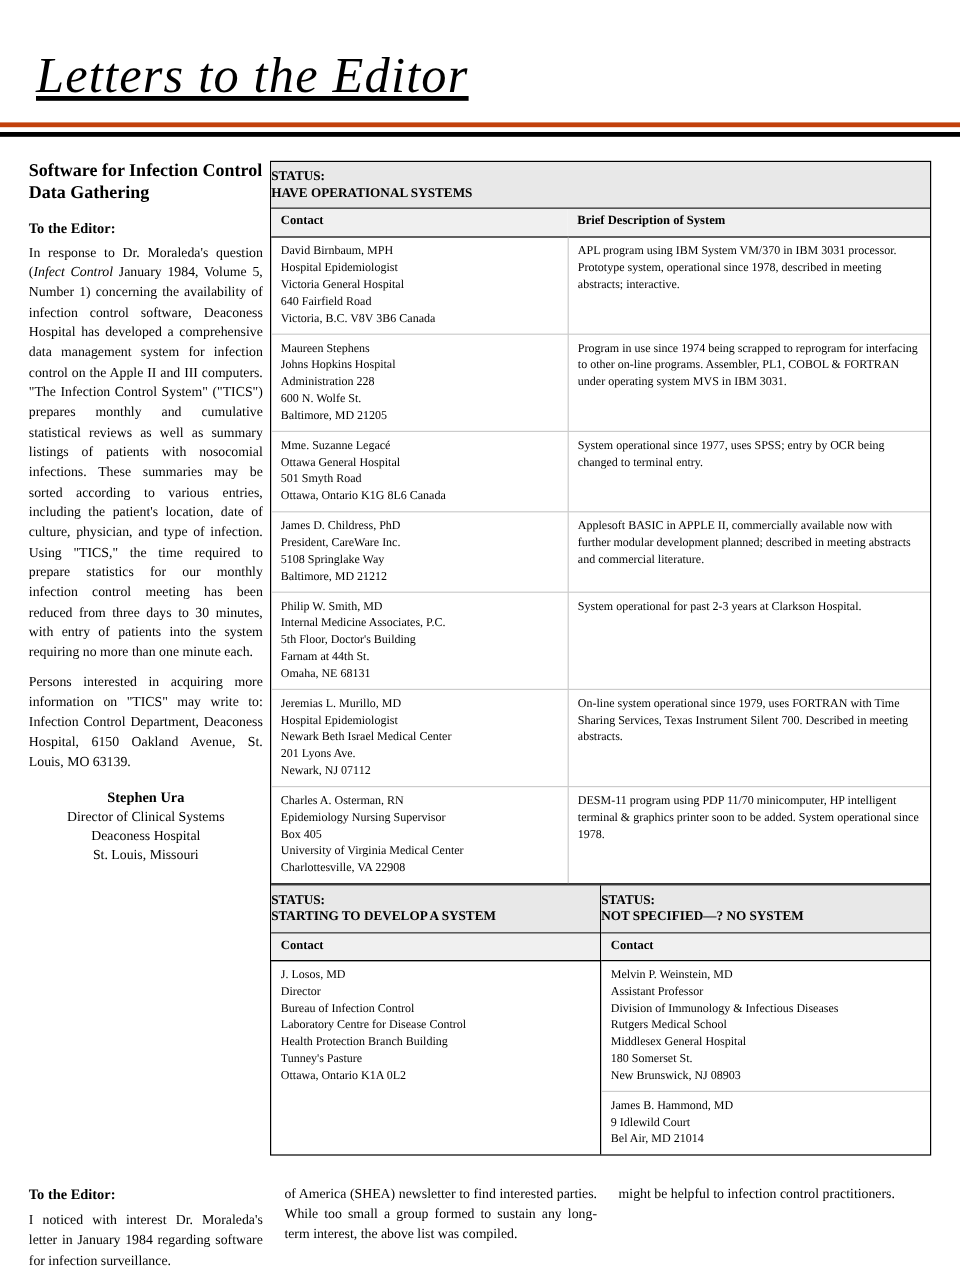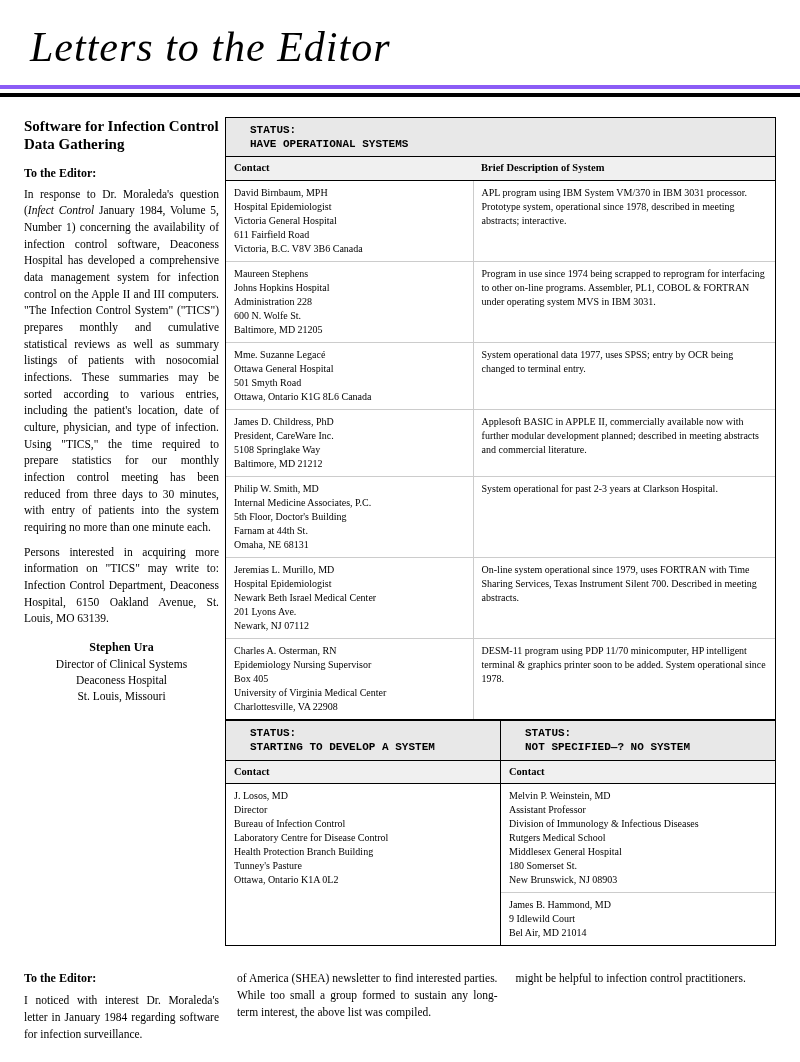--- a/index.html
+++ b/index.html
@@ -16,22 +16,23 @@
     .page-wrapper {
       width: 800px;
       min-height: 1062px;
       background: #fff;
       padding: 0;
       position: relative;
     }
 
     
     .header {
-      padding: 18px 30px 8px 30px;
-      border-bottom: 4px solid #8b5cf6;
+      padding: 35px 30px 8px 30px;
+      border-bottom: 4px solid #c2410c;
+      text-decoration: underline;
     }
     .header-title {
       font-family: 'Times New Roman', Times, serif;
       font-size: 42px;
       font-weight: 300;
       font-style: italic;
       color: #000;
       letter-spacing: 1px;
     }
     .header-underline {
@@ -90,23 +91,22 @@
       flex: 1;
       border: 1px solid #000;
     }
 
     .status-section {
       border-bottom: 1px solid #000;
     }
 
     .status-header {
       background: #e8e8e8;
-      padding: 5px 24px;
+      padding: 5px 0;
       border-bottom: 1px solid #000;
-      font-family: Liberation Mono, monospace;
     }
     .status-header .status-label {
       font-size: 11px;
       font-weight: bold;
       line-height: 1.3;
     }
 
     .contact-table {
       width: 100%;
       border-collapse: collapse;
@@ -264,38 +264,38 @@
             <tr>
               <th>Contact</th>
               <th>Brief Description of System</th>
             </tr>
           </thead>
           <tbody id="operational-tbody">
           <tr>
                 <td style="white-space: pre-line;">David Birnbaum, MPH
 Hospital Epidemiologist
 Victoria General Hospital
-611 Fairfield Road
+640 Fairfield Road
 Victoria, B.C. V8V 3B6 Canada</td>
                 <td>APL program using IBM System VM/370 in IBM 3031 processor. Prototype system, operational since 1978, described in meeting abstracts; interactive.</td>
               </tr>
               <tr>
                 <td style="white-space: pre-line;">Maureen Stephens
 Johns Hopkins Hospital
 Administration 228
 600 N. Wolfe St.
 Baltimore, MD 21205</td>
                 <td>Program in use since 1974 being scrapped to reprogram for interfacing to other on-line programs. Assembler, PL1, COBOL &amp; FORTRAN under operating system MVS in IBM 3031.</td>
               </tr>
               <tr>
                 <td style="white-space: pre-line; margin-left: 28px;">Mme. Suzanne Legacé
 Ottawa General Hospital
 501 Smyth Road
 Ottawa, Ontario K1G 8L6 Canada</td>
-                <td>System operational data 1977, uses SPSS; entry by OCR being changed to terminal entry.</td>
+                <td>System operational since 1977, uses SPSS; entry by OCR being changed to terminal entry.</td>
               </tr>
               <tr>
                 <td style="white-space: pre-line;">James D. Childress, PhD
 President, CareWare Inc.
 5108 Springlake Way
 Baltimore, MD 21212</td>
                 <td>Applesoft BASIC in APPLE II, commercially available now with further modular development planned; described in meeting abstracts and commercial literature.</td>
               </tr>
               <tr>
                 <td style="white-space: pre-line;">Philip W. Smith, MD

